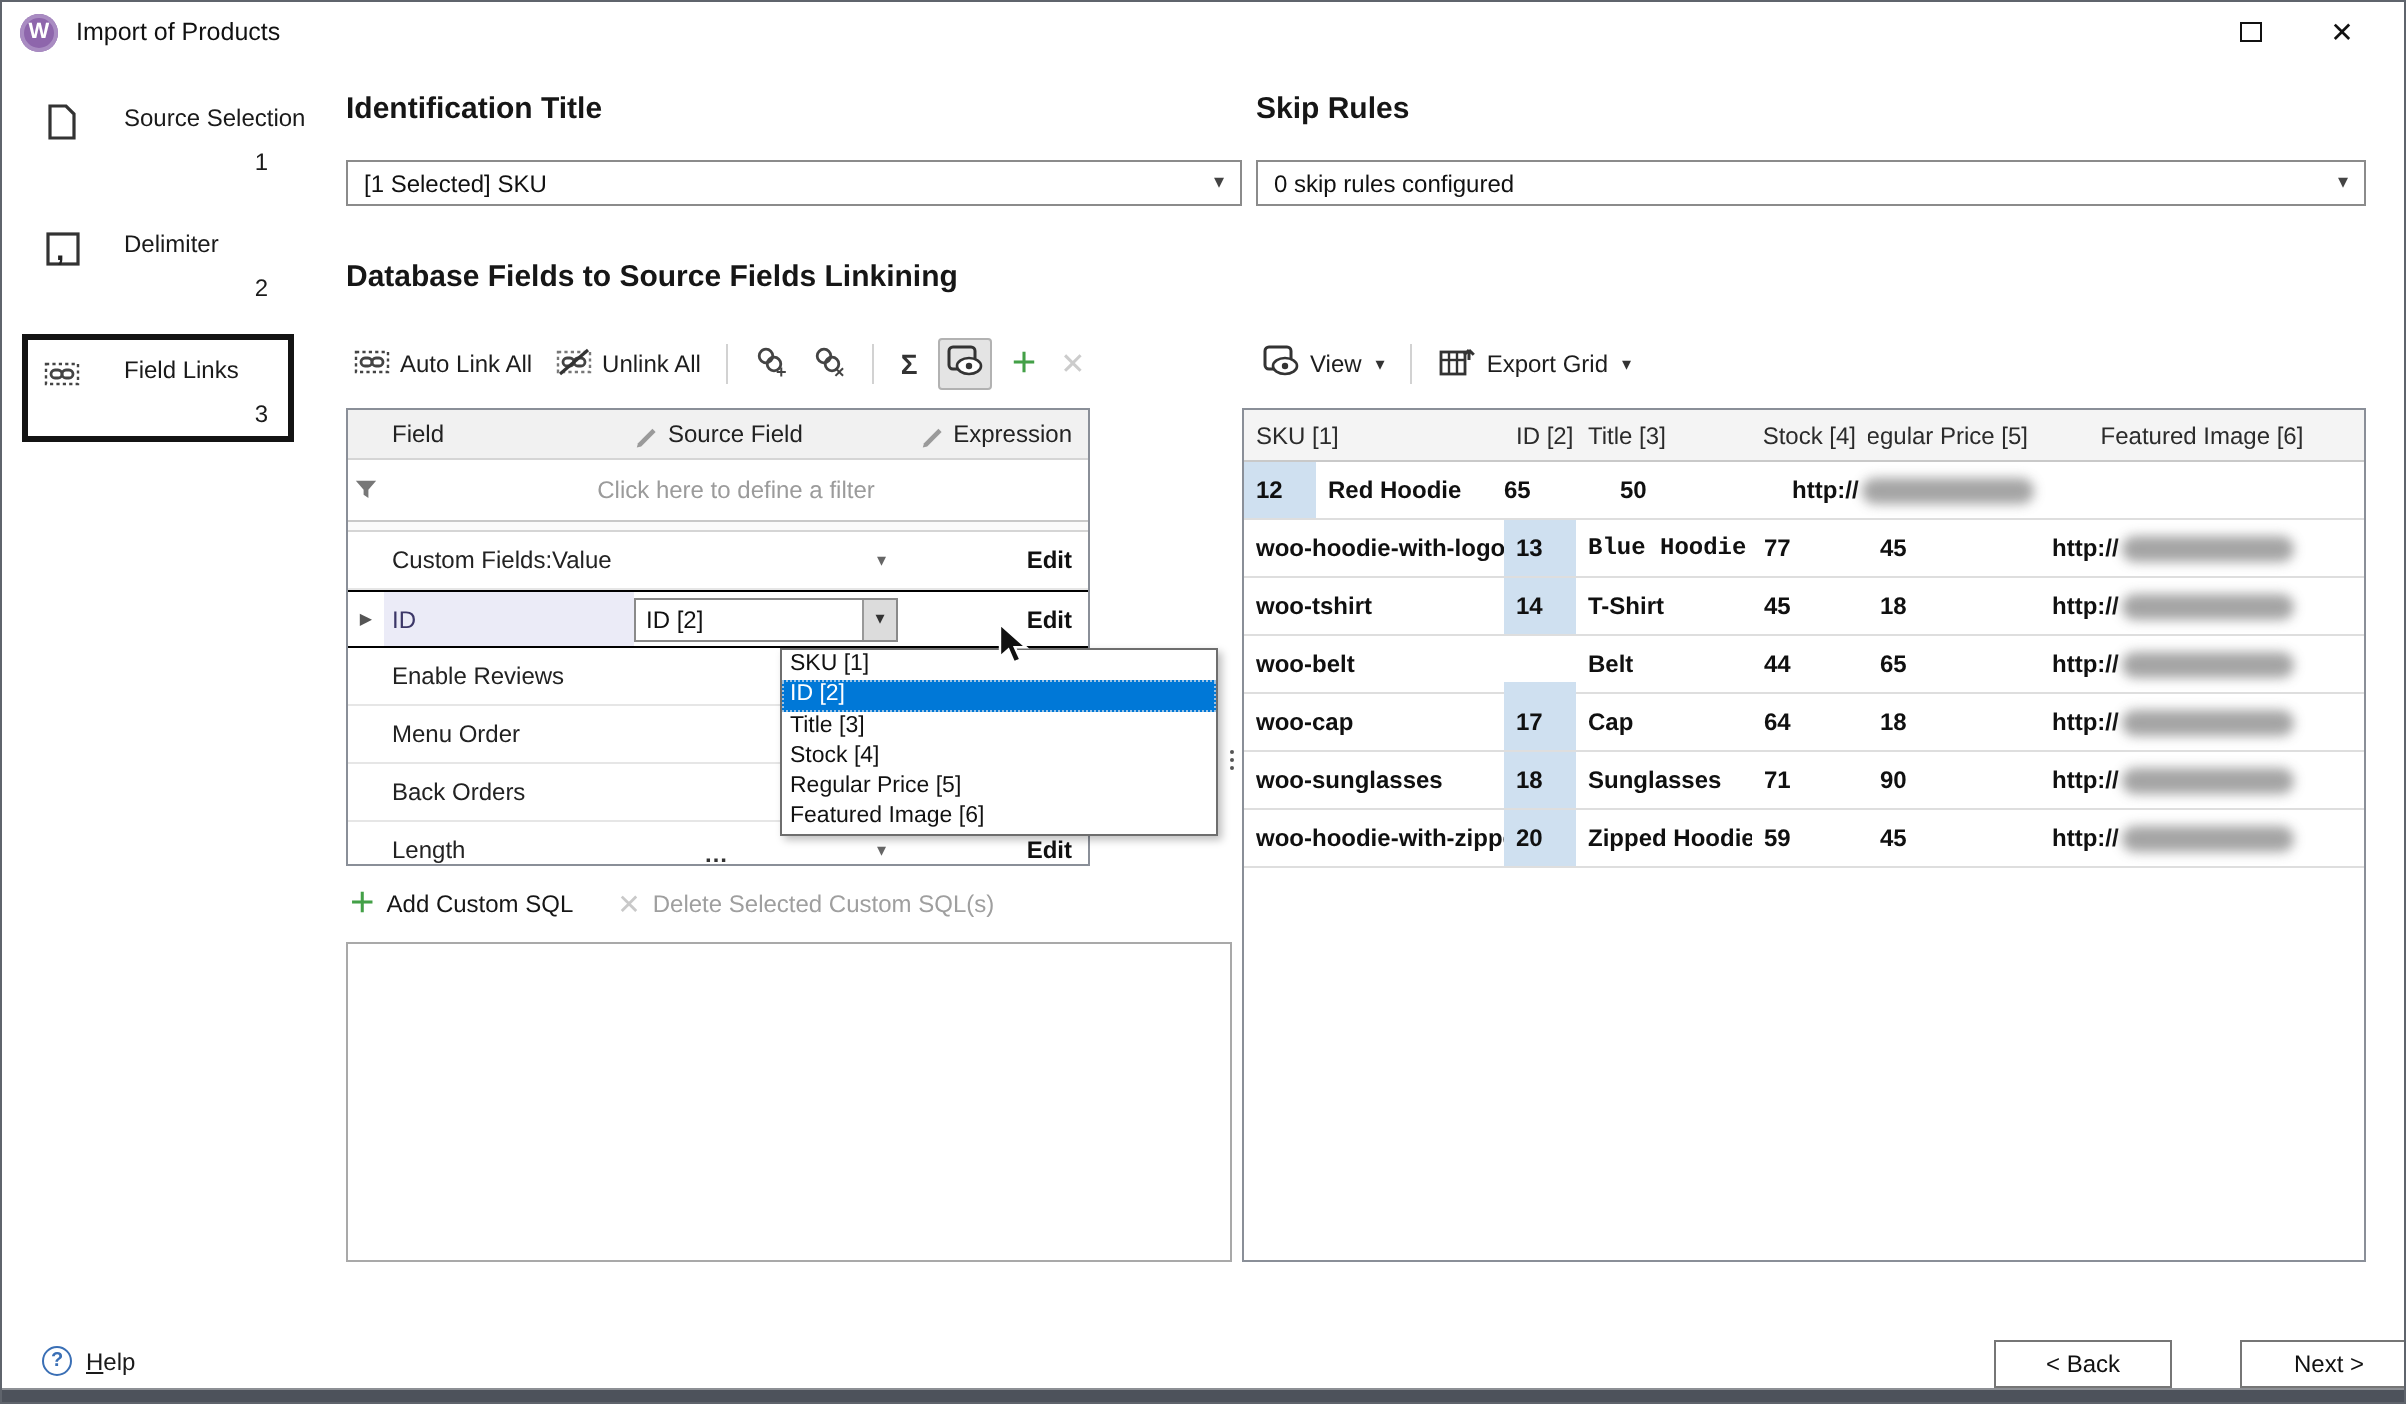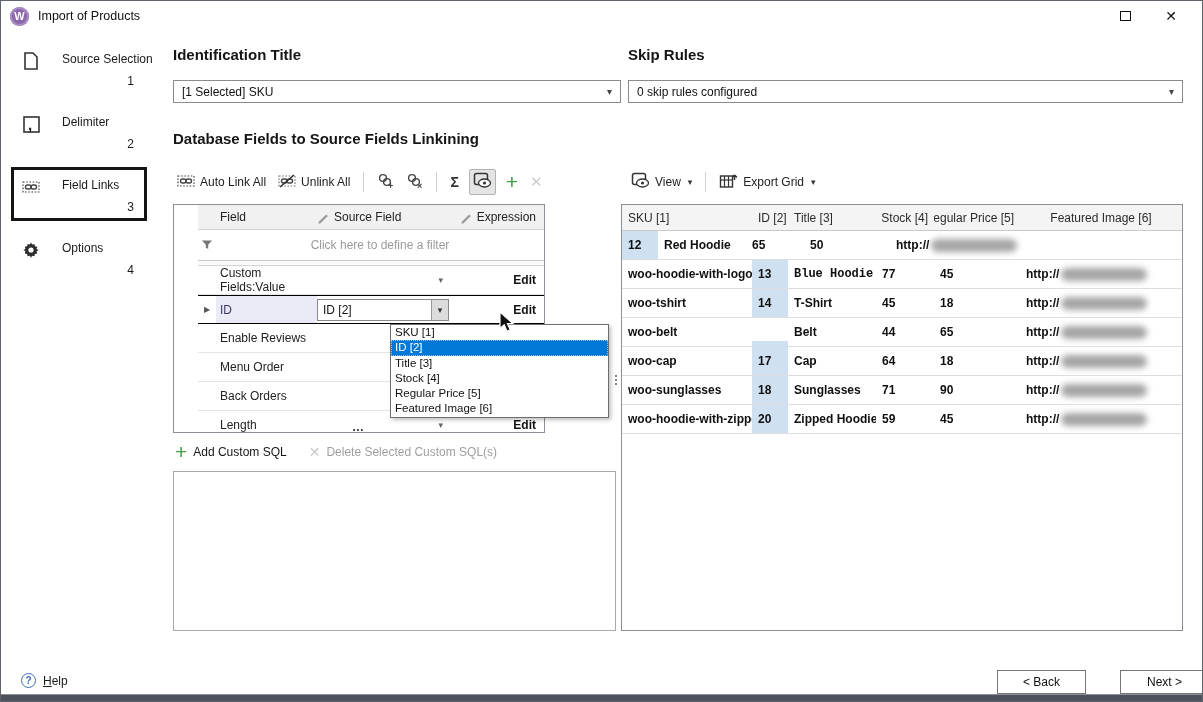--- a/index.html
+++ b/index.html
@@ -45,21 +45,21 @@
   #right-toolbar { left:628px; top:167px; }
   .tb-item { display:flex; align-items:center; gap:5px; padding:3px 2px; cursor:default; }
   .tb-sep { width:1px; height:20px; background:#d2d2d2; margin:0 3px; }
   .tb-toggle-on { background:#e4e4e4; border:1px solid #b2b2b2; border-radius:2px; padding:2px 3px; }
   .green-plus { color:#43a047; font-size:21px; font-weight:400; line-height:16px; }
   .gray-x { color:#cccccc; font-size:15px; }
   .sigma { font-size:14px; font-weight:600; color:#333; }
   .dd-caret { font-size:9px; color:#333; margin-left:2px; }
 
   
-  #field-table { position:absolute; left:172px; top:203px; width:372px; height:229px; border:1px solid #8a8f98; background:#fff; overflow:hidden;padding-left:24px; }
+  #field-table { position:absolute; left:172px; top:203px; width:372px; height:229px; border:1px solid #8a8f98; background:#fff; overflow:hidden; }
   .ft-head { display:flex; align-items:center; height:25px; background:#f1f1f1; border-bottom:1px solid #d5d5d5; color:#222; }
   .ft-gutter { width:18px; flex:0 0 18px; display:flex; justify-content:center; align-items:center; }
   .ft-col-field { flex:1; padding-left:4px; }
   .ft-col-source { width:132px; flex:0 0 132px; display:flex; align-items:center; gap:4px; }
   .ft-col-expr { width:95px; flex:0 0 95px; display:flex; align-items:center; justify-content:flex-end; gap:4px; padding-right:8px; }
   .filter-row { display:flex; align-items:center; height:31px; border-bottom:1px solid #c9c9c9; }
   .filter-text { flex:1; text-align:center; color:#9b9b9b; }
   .sep-band { height:5px; background:#fbfbfb; border-bottom:1px solid #d5d5d5; }
   .ft-row { display:flex; align-items:center; height:29px; border-bottom:1px solid #e6e6e6; }
   .ft-row .fname { flex:1; padding-left:4px; color:#222; }
@@ -158,32 +158,20 @@
           <svg width="18" height="14" viewBox="0 0 18 14">
               <rect x="1" y="2" width="16" height="10" fill="none" stroke="#444" stroke-width="1.2" stroke-dasharray="1.6,1.6"></rect>
               <rect x="3.5" y="5" width="5.5" height="4" rx="2" class="ln"></rect>
               <rect x="9" y="5" width="5.5" height="4" rx="2" class="ln"></rect>
             </svg>
         </span>
         <span class="step-label">Field Links</span>
       </div>
       <div class="step-num">3</div>
     </div>
-    <div class="step">
-      <div class="step-main">
-        <span class="step-icon">
-          <svg width="18" height="18" viewBox="0 0 18 18">
-              <path d="M9 1.5 l1.2 2 2.2-.6 .5 2.3 2.3 .5-.6 2.2 2 1.2-2 1.2 .6 2.2-2.3 .5-.5 2.3-2.2-.6-1.2 2-1.2-2-2.2 .6-.5-2.3-2.3-.5 .6-2.2-2-1.2 2-1.2-.6-2.2 2.3-.5 .5-2.3 2.2 .6z" fill="#2e2e2e"></path>
-              <circle cx="9" cy="9" r="2.6" fill="#fff"></circle>
-            </svg>
-        </span>
-        <span class="step-label">Options</span>
-      </div>
-      <div class="step-num">4</div>
-    </div>
   </div>
 
   <div class="h2" id="idf-heading">Identification Title</div>
   <div class="h2" id="skip-heading">Skip Rules</div>
   <div class="h2" id="link-heading">Database Fields to Source Fields Linkining</div>
 
   <div class="combo" id="idf-combo">
     <span>[1 Selected] SKU</span>
     <span class="spacer"></span>
       <span class="arrow">▾</span>

